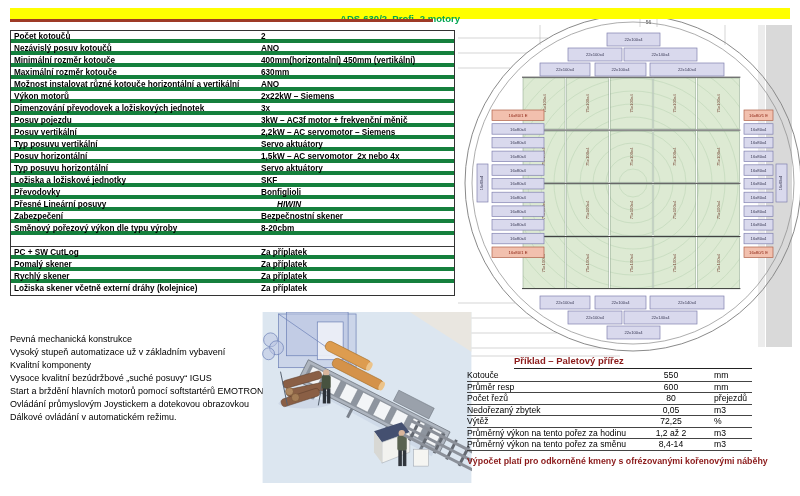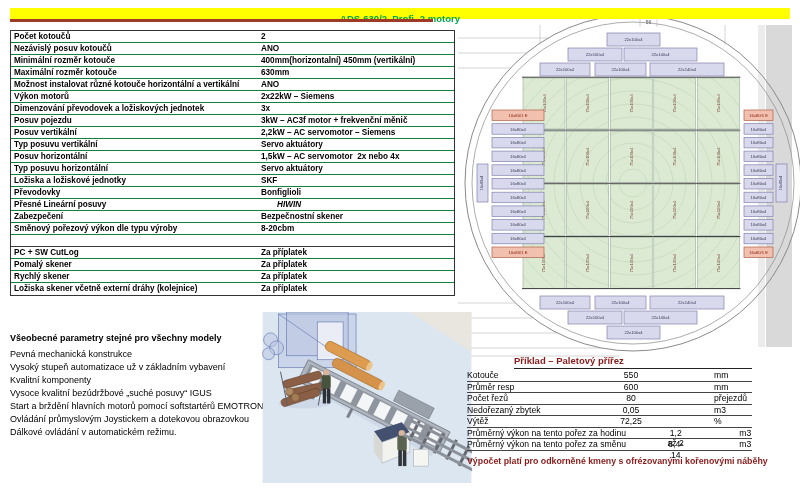--- a/index.html
+++ b/index.html
@@ -3,32 +3,32 @@
 <meta charset="utf-8">
 <style>
   html,body{margin:0;padding:0;}
   body{width:800px;height:496px;position:relative;background:#ffffff;overflow:hidden;
        font-family:"Liberation Sans",sans-serif;color:#000;}
   .abs{position:absolute;}
   #title-band{left:10px;top:8px;width:780px;height:11px;background:#ffff00;text-align:center;}
   #title-band .t{font-size:9.5px;font-weight:bold;color:#00a550;line-height:11px;white-space:pre;}
   #red-bar{left:10px;top:19px;width:423px;height:2.5px;background:#9e3a26;}
   #spec-table{left:10px;top:30px;width:443px;border:1px solid #333;font-size:8.2px;font-weight:bold;background:#fff;}
-  .srow{position:relative;height:12px;box-sizing:border-box;border-bottom:1px solid #15803d;}
+  .srow{position:relative;height:12px;box-sizing:border-box;border-bottom:4px solid #15803d;}
   .srow:last-child{border-bottom:none;}
   .srow .lab{position:absolute;left:3px;top:1px;white-space:nowrap;}
   .srow .val{position:absolute;left:250px;top:1px;white-space:pre;}
   .gap-row{height:12px;box-sizing:border-box;border-bottom:1px solid #3a3a3a;}
   #features{left:10px;top:333px;width:255px;font-size:9px;}
   #features .ftitle{font-weight:bold;margin-bottom:5px;}
   #features .line{line-height:13px;white-space:nowrap;}
   #example-table{left:467px;top:355px;width:285px;font-size:8.6px;}
   #example-table .ex-title{font-weight:bold;color:#8b1a1a;font-size:9.5px;border-bottom:1.5px solid #222;
         padding-bottom:2px;margin-bottom:1px;margin-left:47px;}
-  .erow{display:flex;height:11.5px;box-sizing:border-box;border-bottom:1px solid #444;line-height:10.5px;gap:40px;}
+  .erow{display:flex;height:11.5px;box-sizing:border-box;border-bottom:1px solid #444;line-height:10.5px;}
   .erow .el{flex:1;white-space:nowrap;}
   .erow .ev{width:58px;text-align:center;}
   .erow .eu{width:52px;padding-left:14px;box-sizing:border-box;}
   #note{left:467px;top:456px;width:310px;font-size:8.8px;font-weight:bold;color:#8b1a1a;white-space:nowrap;}
   #diagram-svg{left:0;top:0;}
   #illustration{left:262px;top:312px;}
   svg text{font-family:"Liberation Sans",sans-serif;}
 </style>
 </head>
 <body>
@@ -313,21 +313,20 @@
       <span class="lab">Rychlý skener</span>
       <span class="val">Za příplatek</span>
     </div>
     <div class="srow">
       <span class="lab">Ložiska skener včetně externí dráhy (kolejnice)</span>
       <span class="val">Za příplatek</span>
     </div>
   </div>
 
 <div id="features" class="abs">
-  <div class="ftitle">Všeobecné parametry stejné pro všechny modely</div>
   <div>
       <div class="line">Pevná mechanická konstrukce</div>
       <div class="line">Vysoký stupeň automatizace už v základním vybavení</div>
       <div class="line">Kvalitní komponenty</div>
       <div class="line">Vysoce kvalitní bezúdržbové „suché posuvy“  IGUS</div>
       <div class="line">Start a brždění hlavních motorů pomocí softstartérů EMOTRON</div>
       <div class="line">Ovládání průmyslovým Joystickem a dotekovou obrazovkou</div>
       <div class="line">Dálkové ovládání v automatickém režimu.</div>
     </div>
 </div>

